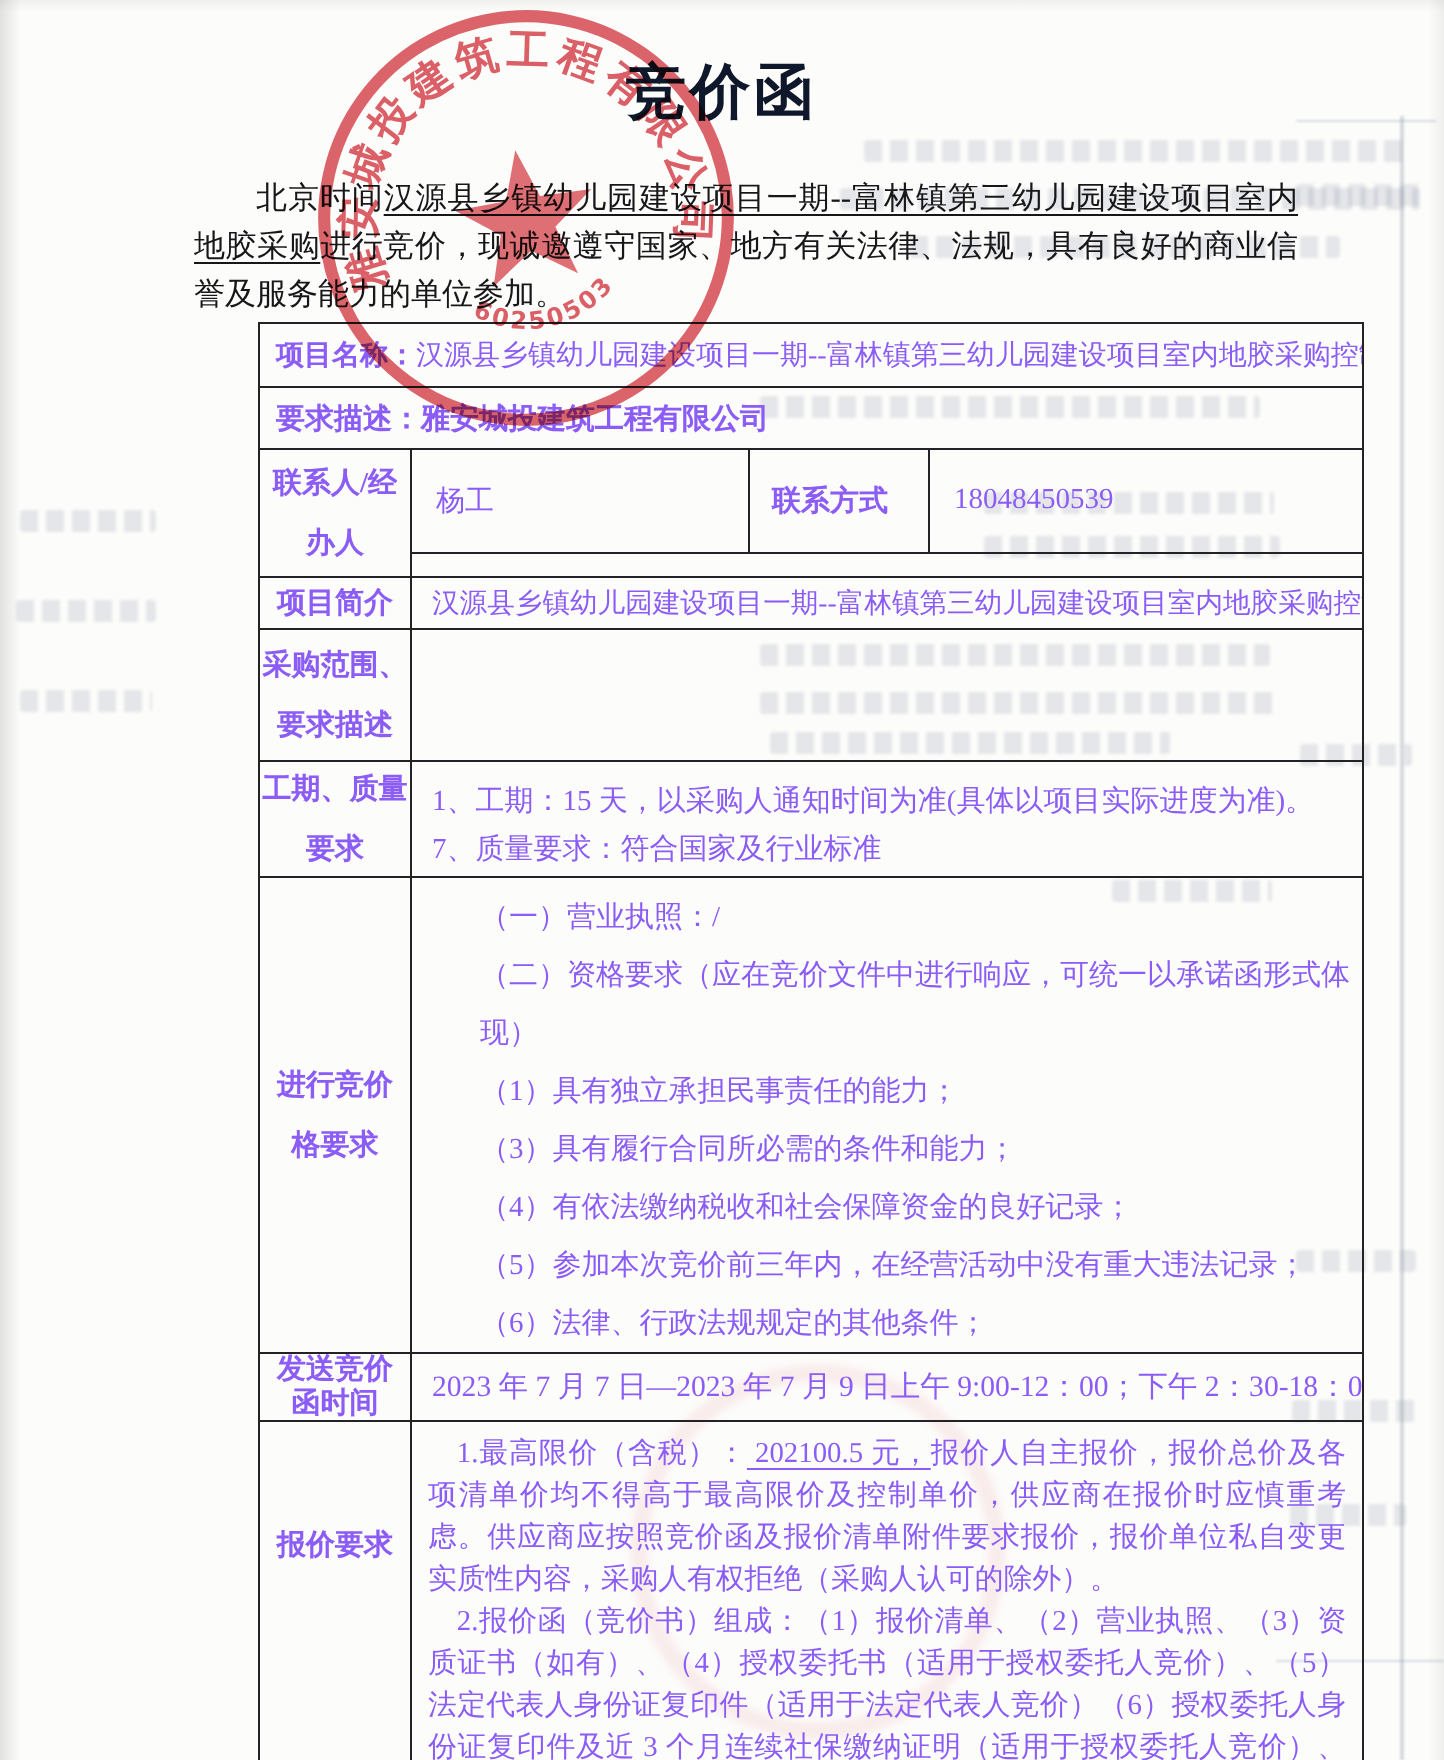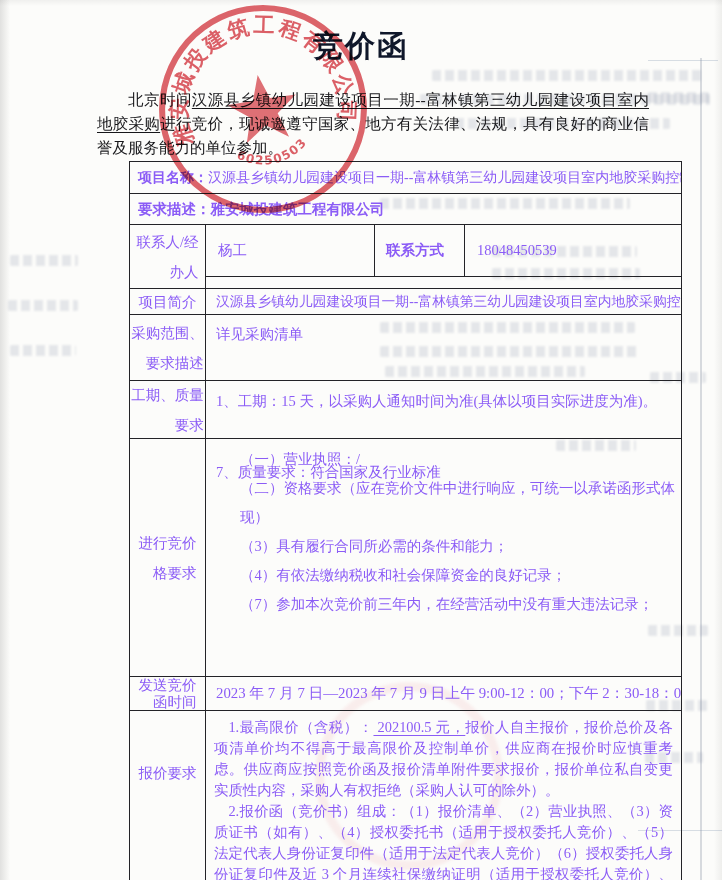--- a/index.html
+++ b/index.html
@@ -33,41 +33,41 @@
   .tbl{
     position:absolute;left:85px;top:161px;width:553px;height:719px;
     border:1.6px solid #232327;border-bottom:none;box-sizing:border-box;
     display:flex;flex-direction:column;background:transparent;
     font-size:14.5px;color:#8b5cf6;margin-left:44px;
   }
   .row{display:flex;border-bottom:1.4px solid #232327;box-sizing:border-box;flex:0 0 auto;}
   .row:last-child{border-bottom:none;flex:1 1 auto;}
   .lbl{
     flex:0 0 76px;border-right:1.4px solid #232327;box-sizing:border-box;
-    display:flex;align-items:center;justify-content:center;text-align:right;
-    font-weight:normal;white-space:pre-line;line-height:30px;font-size:14.5px;
+    display:flex;align-items:center;justify-content:center;text-align:center;
+    font-weight:bold;white-space:pre-line;line-height:30px;font-size:14.5px;
   }
   .val{flex:1 1 auto;display:flex;align-items:center;padding-left:10px;box-sizing:border-box;min-width:0;}
   .inline-cell{display:flex;align-items:center;padding-left:8px;width:100%;box-sizing:border-box;white-space:nowrap;overflow:hidden;}
   .b{font-weight:bold;}
   .r1{height:32px;font-size:14px;}
   .r2{height:31px;}
   .r3{height:64px;}
   .r3-right{flex:1 1 auto;display:flex;flex-direction:column;min-width:0;gap:10px;}
   .r3-top{flex:0 0 52px;display:flex;border-bottom:1.3px solid #232327;box-sizing:border-box;}
   .r3-strip{flex:1 1 auto;}
   .c-person{flex:0 0 169px;border-right:1.3px solid #232327;display:flex;align-items:center;padding-left:12px;box-sizing:border-box;}
   .c-mlabel{flex:0 0 90px;border-right:1.3px solid #232327;display:flex;align-items:center;padding-left:11px;box-sizing:border-box;font-weight:bold;}
   .c-phone{flex:1 1 auto;display:flex;align-items:center;padding-left:12px;box-sizing:border-box;}
   .r4{height:26px;font-size:13.8px;}
   .r4 .val{white-space:nowrap;overflow:hidden;}
   .r5{height:66px;}
   .r5 .val{align-items:flex-start;padding-top:10px;}
   .r6{height:58px;}
-  .r6 .val{flex-direction:column;align-items:flex-start;justify-content:flex-start;padding-top:8px;line-height:24px;gap:47px;}
+  .r6 .val{flex-direction:column;align-items:flex-start;justify-content:flex-start;padding-top:8px;line-height:24px;}
   .r7{height:238px;}
   .r7 .val{flex-direction:column;align-items:flex-start;justify-content:flex-start;padding-left:34px;padding-top:6px;}
   .r7 .q-line{line-height:29px;margin:0;}
   .r8{height:34px;overflow:hidden;}
   .r8 .lbl{line-height:17px;font-size:14.5px;}
   .r8 .val{white-space:nowrap;overflow:hidden;font-size:14.8px;}
   .r9 .lbl{align-items:flex-start;padding-top:52px;line-height:20px;}
   .r9 .val{
     display:block;padding:6px 8px 0 8px;font-size:14.4px;line-height:21px;
     text-align:justify;overflow:hidden;
@@ -157,41 +157,42 @@
   </div>
 
   <div class="row r4">
     <div class="lbl">项目简介</div>
     <div class="val">汉源县乡镇幼儿园建设项目一期--富林镇第三幼儿园建设项目室内地胶采购控制价</div>
   </div>
 
   <div class="row r5">
     <div class="lbl">采购范围、
 要求描述</div>
-    <div class="val">详见采购清单</div>
   </div>
 
   <div class="row r6">
     <div class="lbl">工期、质量
 要求</div>
     <div class="val">
       <div>1、工期：15 天，以采购人通知时间为准(具体以项目实际进度为准)。</div>
       <div>7、质量要求：符合国家及行业标准</div>
     </div>
   </div>
 
   <div class="row r7">
     <div class="lbl">进行竞价
 格要求</div>
     <div class="val">
       <p class="q-line">（一）营业执照：/</p>
       <p class="q-line">（二）资格要求（应在竞价文件中进行响应，可统一以承诺函形式体现）</p>
+      <p class="q-line">（1）具有独立承担民事责任的能力；</p>
       <p class="q-line">（3）具有履行合同所必需的条件和能力；</p>
       <p class="q-line">（4）有依法缴纳税收和社会保障资金的良好记录；</p>
-      <p class="q-line">（7）参加本次竞价前三年内，在经营活动中没有重大违法记录；</p>
+      <p class="q-line">（5）参加本次竞价前三年内，在经营活动中没有重大违法记录；</p>
+      <p class="q-line">（6）法律、行政法规规定的其他条件；</p>
     </div>
   </div>
 
   <div class="row r8">
     <div class="lbl">发送竞价
 函时间</div>
     <div class="val">2023 年 7 月 7 日—2023 年 7 月 9 日上午 9:00-12：00；下午 2：30-18：00（北京时间</div>
   </div>
 
   <div class="row r9">

